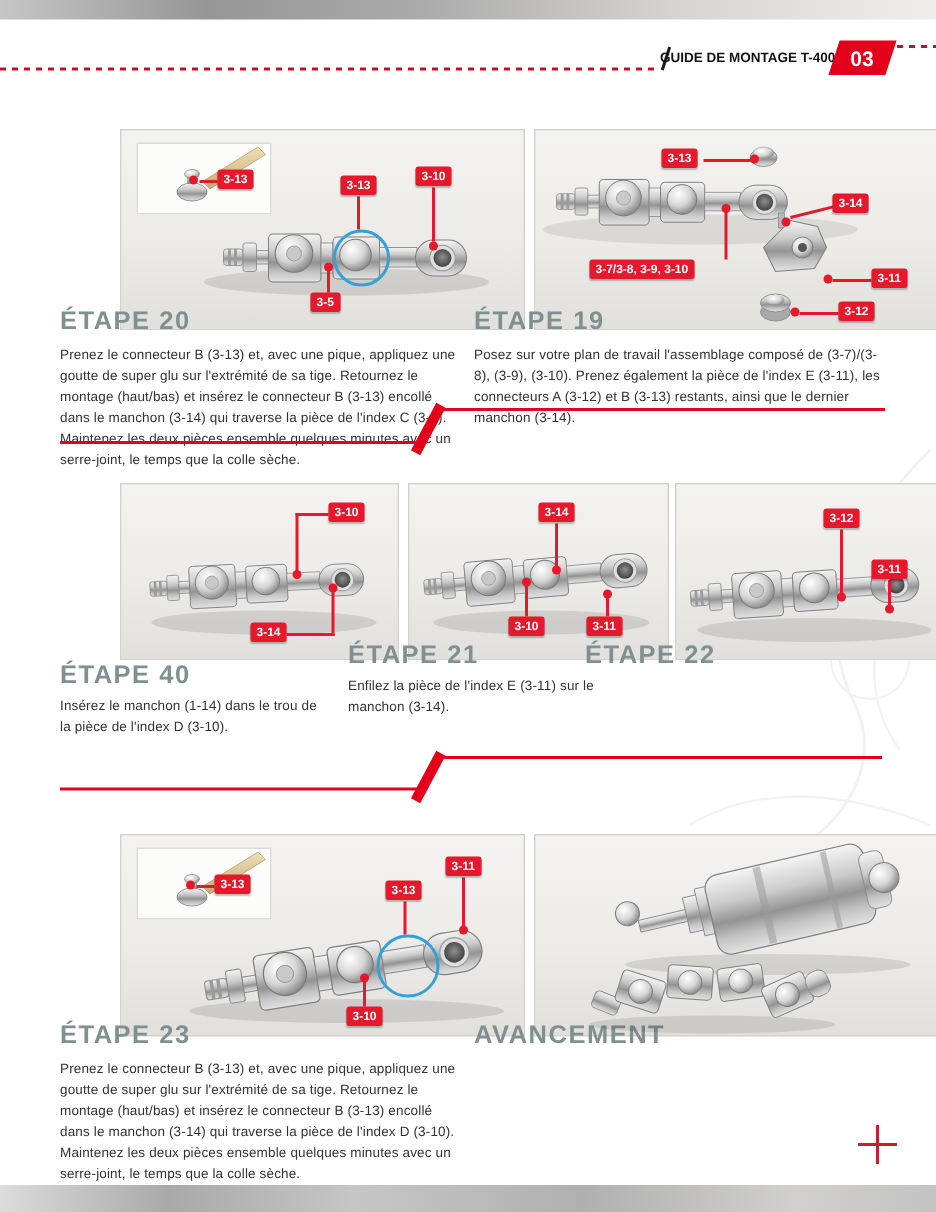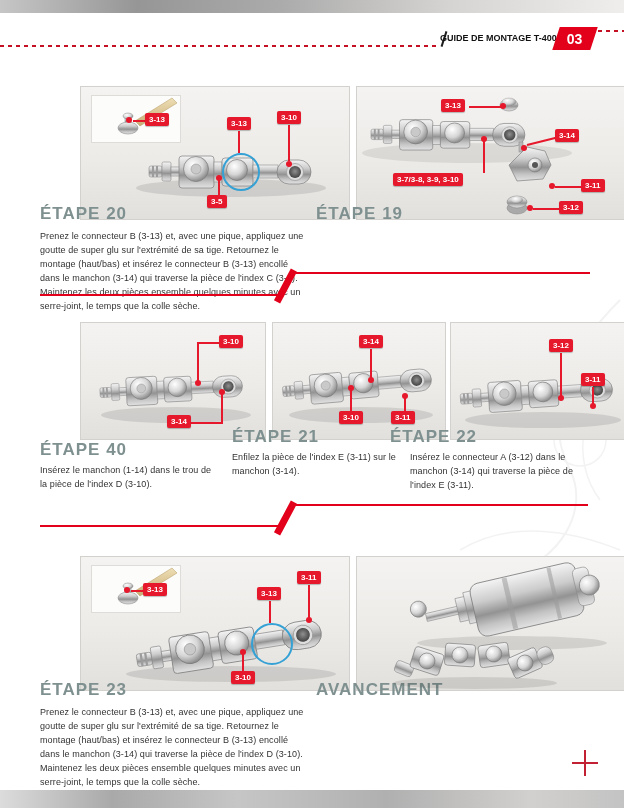--- a/index.html
+++ b/index.html
@@ -172,20 +172,21 @@
     <div class="lead" style="left:198px;top:99px;width:26px;height:2px"></div>
     <div class="cdot" style="left:192px;top:96px"></div>
     <div class="callout" style="left:202px;top:114px">3-12</div>
     <div class="lead" style="left:176px;top:121px;width:26px;height:2px"></div>
     <div class="cdot" style="left:170px;top:118px"></div>
   </figure>
 
   <h2 class="step-title" style="left:40px;top:204px">ÉTAPE 20</h2>
   <p class="step-body" style="left:40px;top:230px;width:270px">Prenez le connecteur B (3-13) et, avec une pique, appliquez une goutte de super glu sur l'extrémité de sa tige. Retournez le montage (haut/bas) et insérez le connecteur B (3-13) encollé dans le manchon (3-14) qui traverse la pièce de l'index C (3-9). Maintenez les deux pièces ensemble quelques minutes avec un serre-joint, le temps que la colle sèche.</p>
   <h2 class="step-title" style="left:316px;top:204px">ÉTAPE 19</h2>
+  <p class="step-body" style="left:316px;top:230px;width:276px">Posez sur votre plan de travail l'assemblage composé de (3-7)/(3-8), (3-9), (3-10). Prenez également la pièce de l'index E (3-11), les connecteurs A (3-12) et B (3-13) restants, ainsi que le dernier manchon (3-14).</p>
 
   <div class="dseg" style="left:40px;top:294px;width:240px"></div>
   <div class="ddiag" style="left:282px;top:268px"></div>
   <div class="dseg" style="left:296px;top:272px;width:294px"></div>
 
   <figure class="panel" style="left:40px;top:306px;width:184px;height:116px">
     <svg class="photo" width="184" height="116" viewBox="0 0 184 116">
       <ellipse cx="95" cy="92" rx="75" ry="8" fill="rgba(0,0,0,.10)"></ellipse>
       <use href="#linkage" transform="translate(18,50) rotate(-3) scale(0.88)"></use>
     </svg>
@@ -226,21 +227,20 @@
     <div class="callout" style="left:130px;top:50px">3-11</div>
     <div class="lead" style="left:141px;top:64px;width:2px;height:18px"></div>
     <div class="cdot" style="left:139px;top:80px"></div>
   </figure>
 
   <h2 class="step-title" style="left:40px;top:440px">ÉTAPE 40</h2>
   <p class="step-body" style="left:40px;top:464px;width:180px">Insérez le manchon (1-14) dans le trou de la pièce de l'index D (3-10).</p>
   <h2 class="step-title" style="left:232px;top:427px">ÉTAPE 21</h2>
   <p class="step-body" style="left:232px;top:451px;width:172px">Enfilez la pièce de l'index E (3-11) sur le manchon (3-14).</p>
   <h2 class="step-title" style="left:390px;top:427px">ÉTAPE 22</h2>
-  <p class="step-body" style="left:410px;top:451px;width:180px">Insérez le connecteur A (3-12) dans le manchon (3-14) qui traverse la pièce de l'index E (3-11).</p>
 
   <div class="dseg" style="left:40px;top:525px;width:240px"></div>
   <div class="ddiag" style="left:282px;top:500px"></div>
   <div class="dseg" style="left:296px;top:504px;width:292px"></div>
 
   <figure class="panel" style="left:40px;top:540px;width:268px;height:133px">
     <svg class="photo" width="268" height="133" viewBox="0 0 268 133">
       <ellipse cx="150" cy="117" rx="105" ry="8" fill="rgba(0,0,0,.10)"></ellipse>
       <use href="#linkage" transform="translate(52,78) rotate(-9) scale(1.15)"></use>
     </svg>

